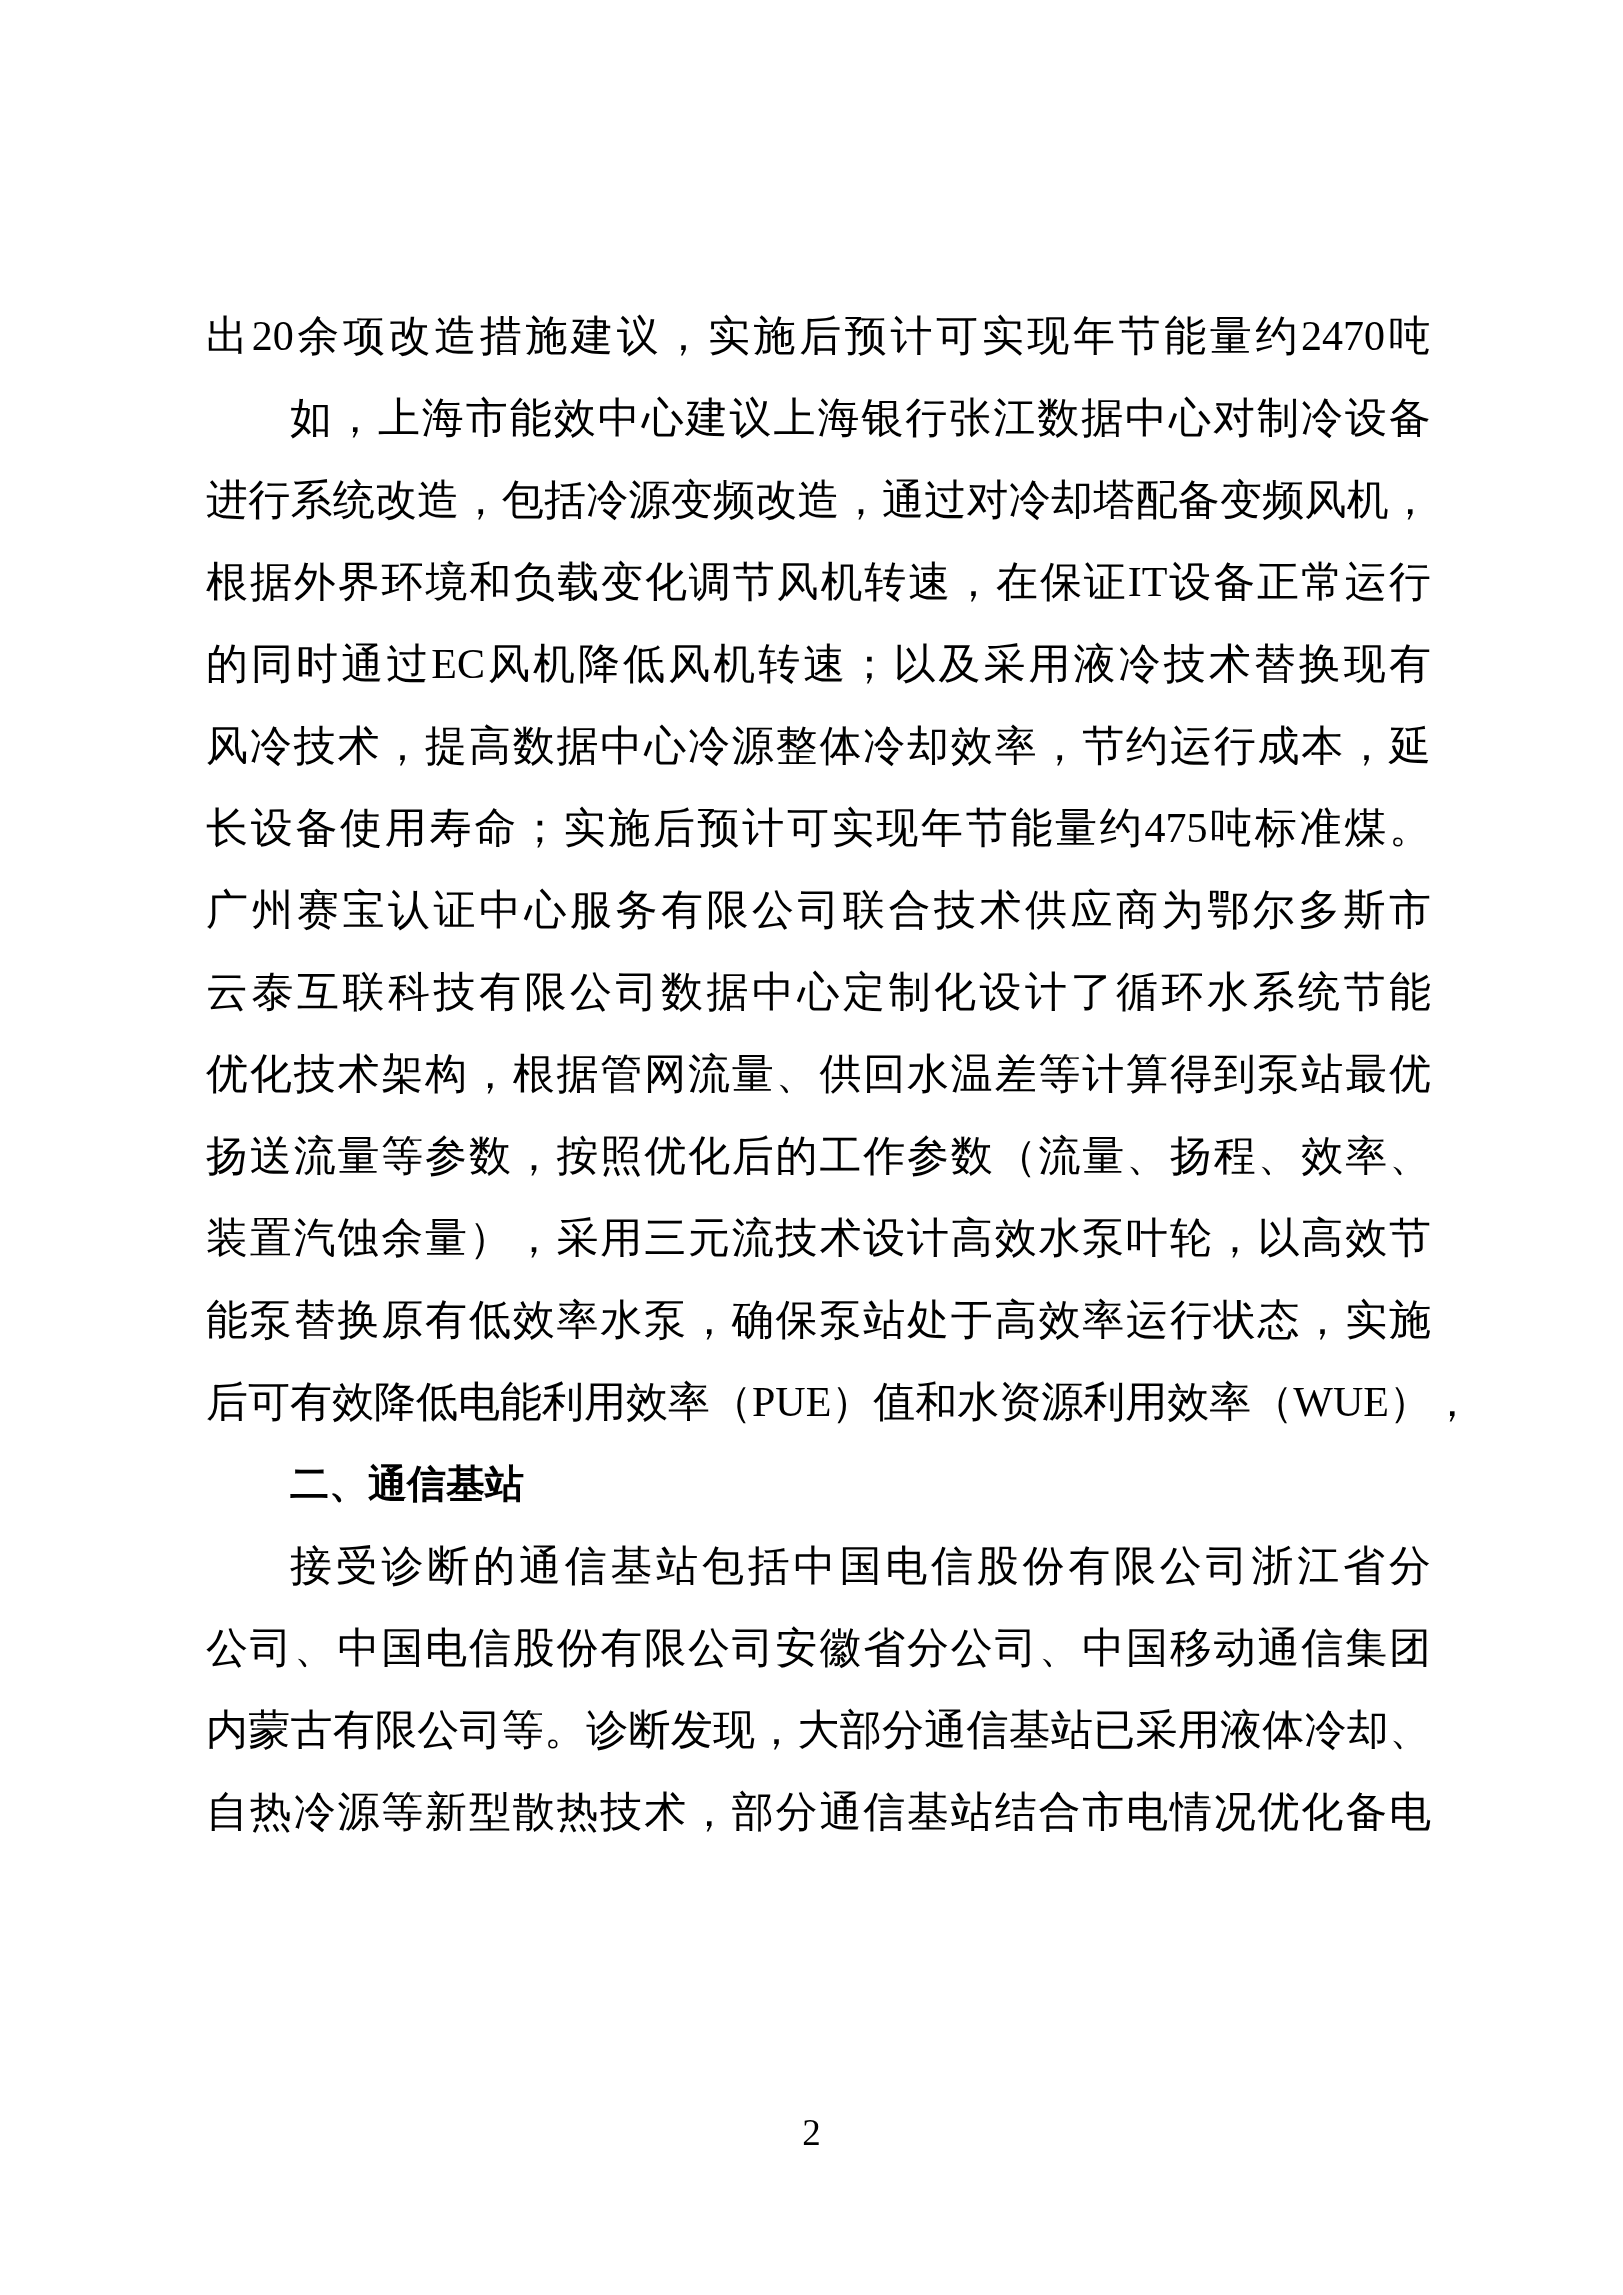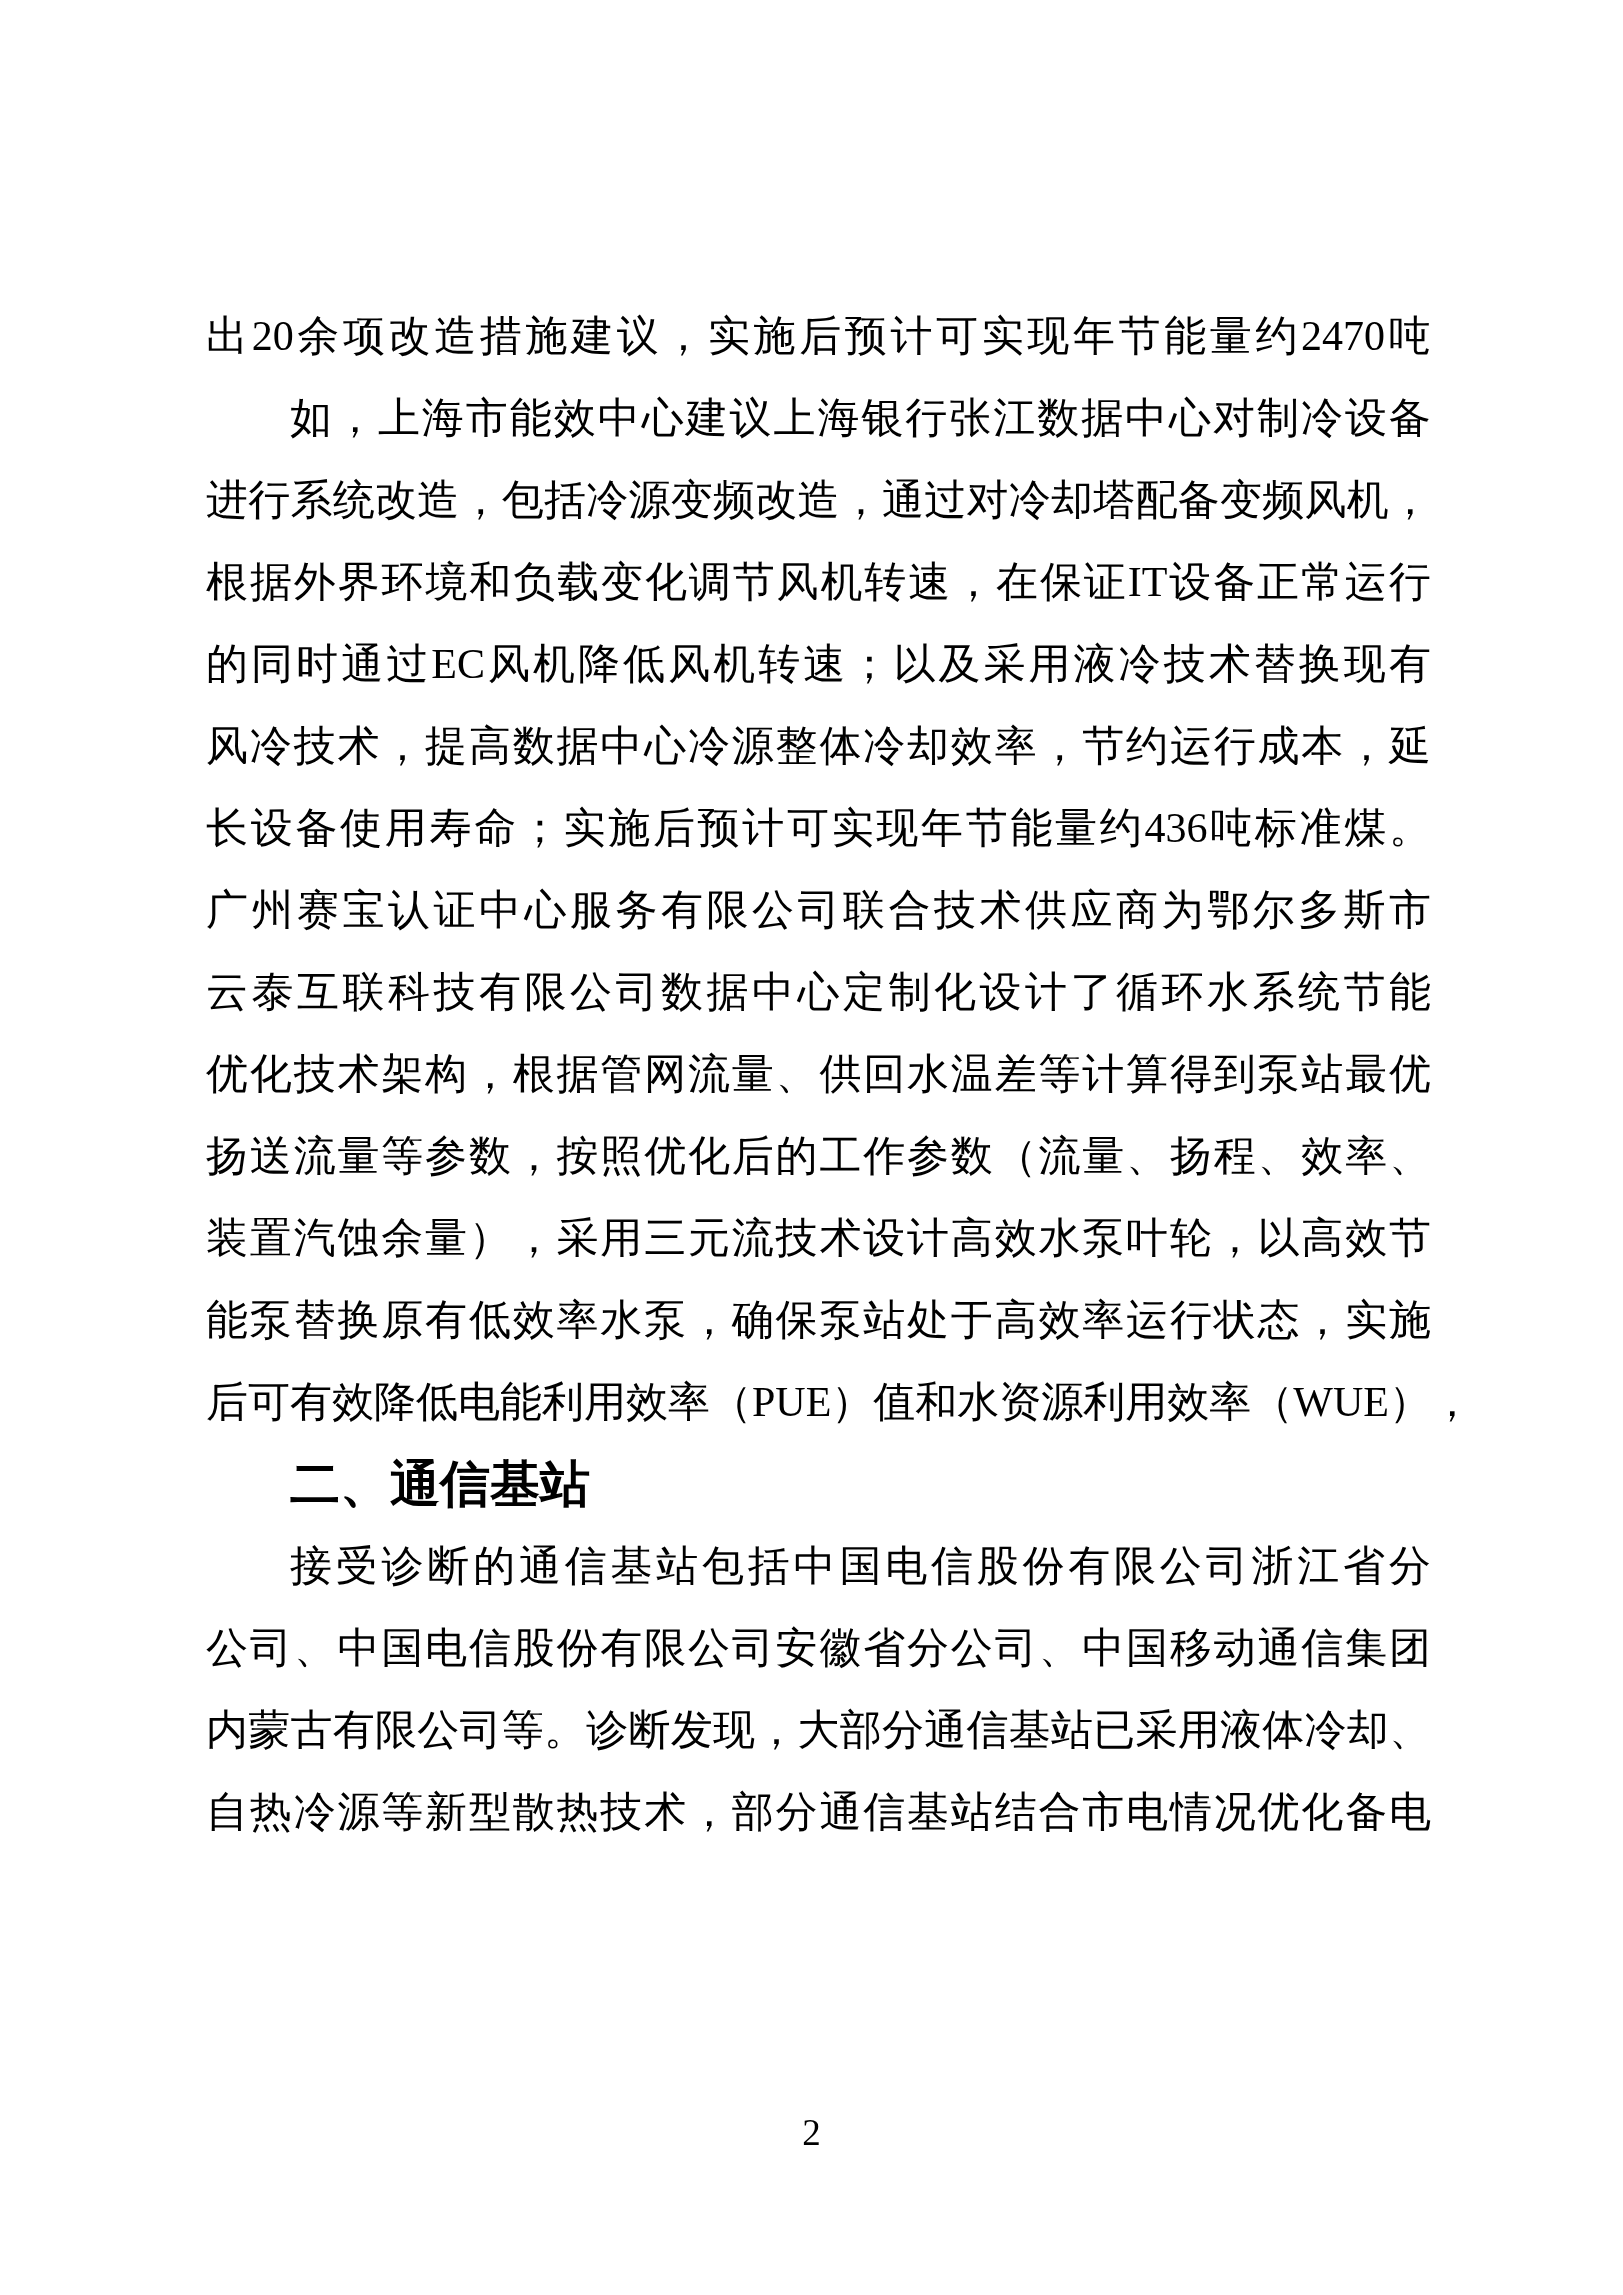--- a/index.html
+++ b/index.html
@@ -30,21 +30,21 @@
   .line.jflex {
     display: flex;
     justify-content: space-between;
   }
   .line.jflex span { display: inline-block; }
   .line.indent { padding-left: 84px; }
   .line.plain.indent { padding-left: 0; text-indent: 84px; }
   .line.heading {
     font-family: Liberation Sans, sans-serif;
     font-weight: 700;
-    font-size: 50px;
+    font-size: 39px;
   }
   .pagenum {
     position: absolute;
     left: 0;
     top: 2100px;
     width: 100%;
     text-align: center;
     font-size: 37px;
     line-height: 65px;
     font-family: "Liberation Serif", "DejaVu Serif", serif;
@@ -246,21 +246,21 @@
         <span>预</span>
         <span>计</span>
         <span>可</span>
         <span>实</span>
         <span>现</span>
         <span>年</span>
         <span>节</span>
         <span>能</span>
         <span>量</span>
         <span>约</span>
-        <span>436</span>
+        <span>475</span>
         <span>吨</span>
         <span>标</span>
         <span>准</span>
         <span>煤</span>
         <span>。</span>
       </div>
       <div class="line jflex">
         <span>广</span>
         <span>州</span>
         <span>赛</span>

